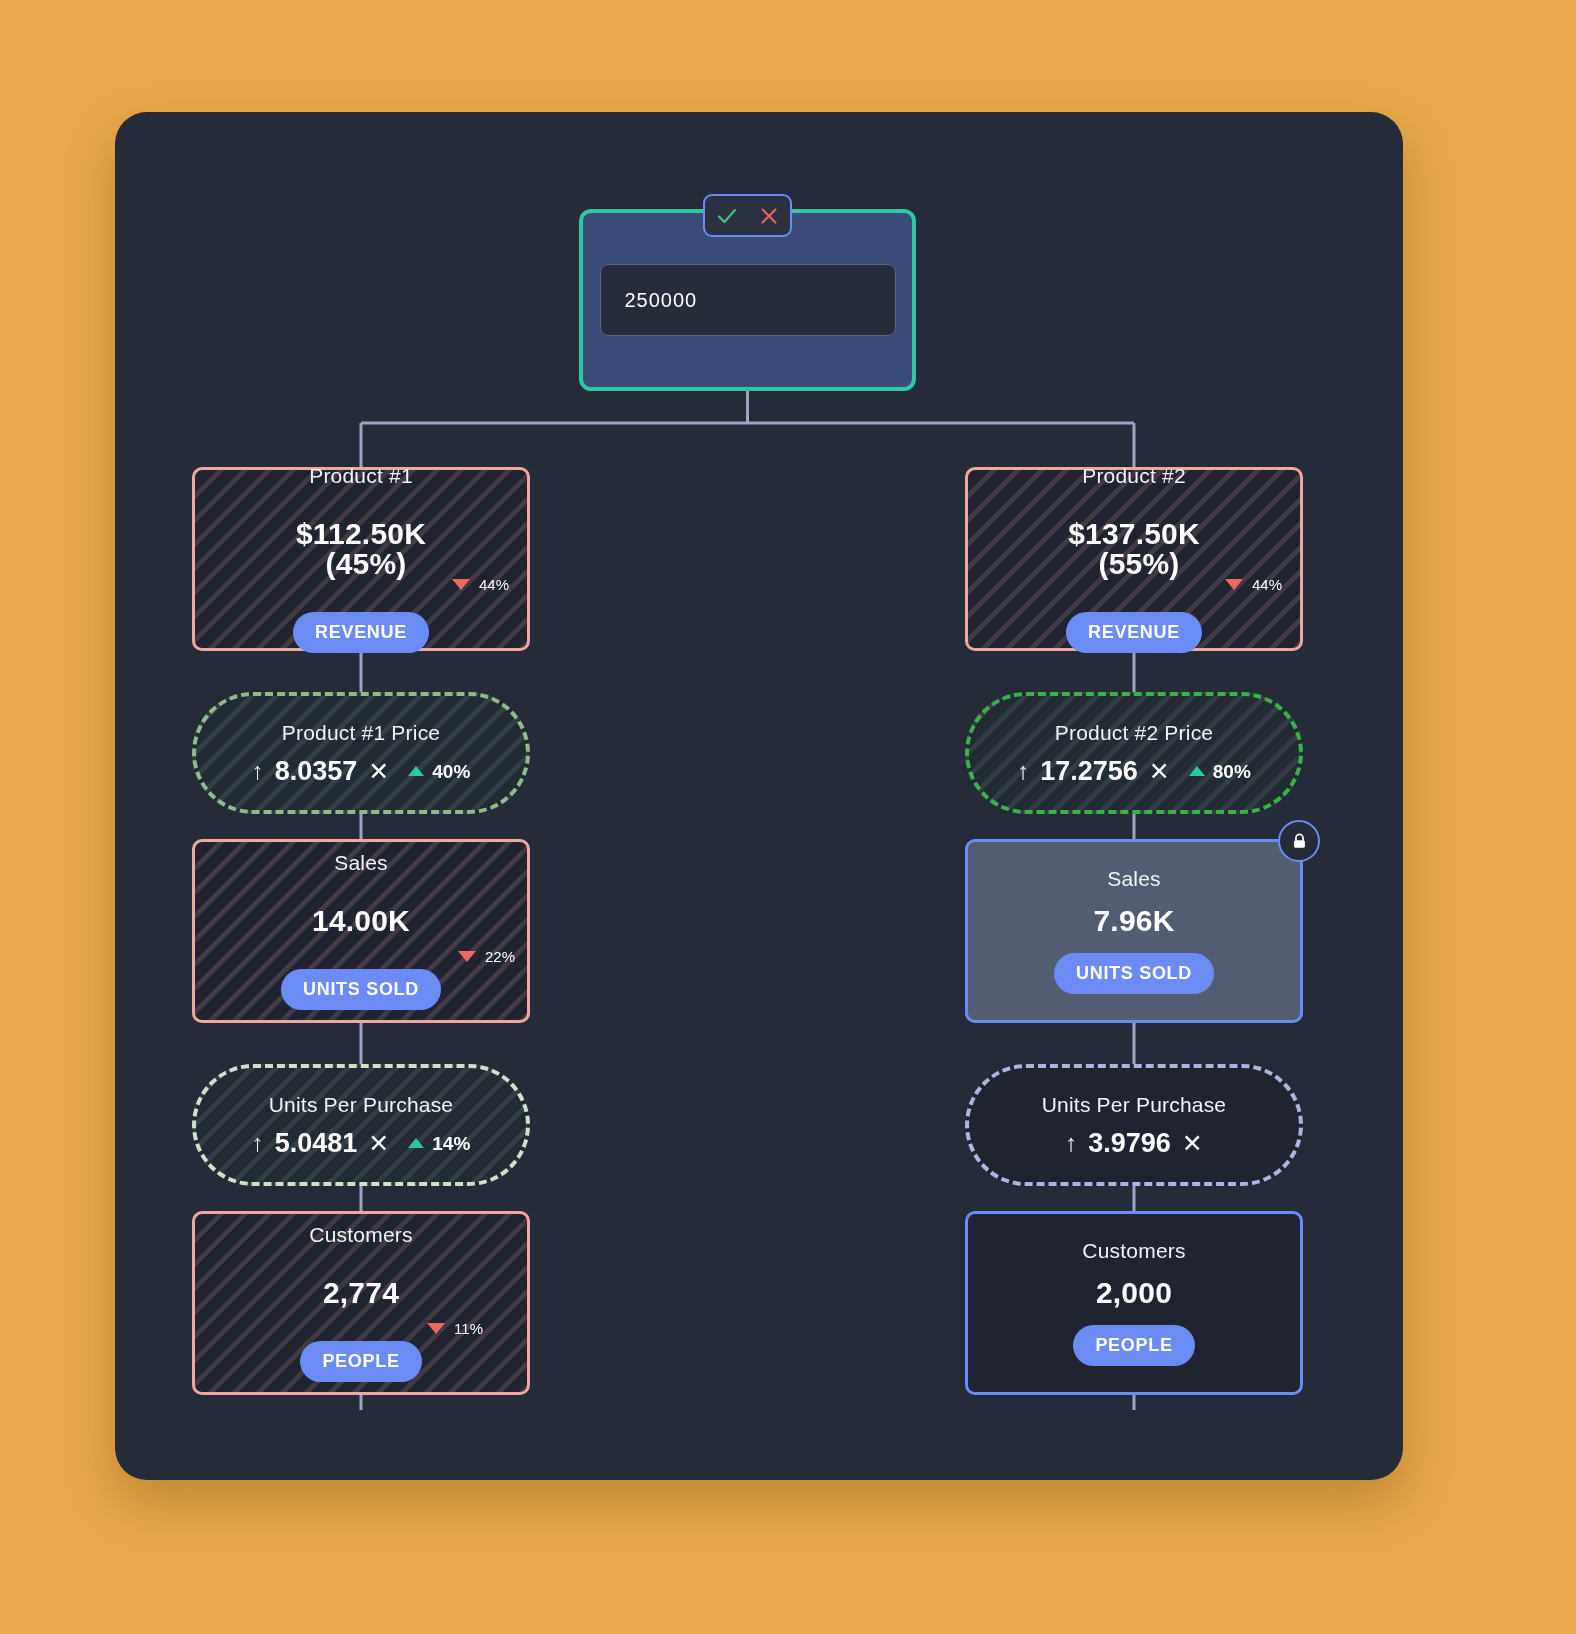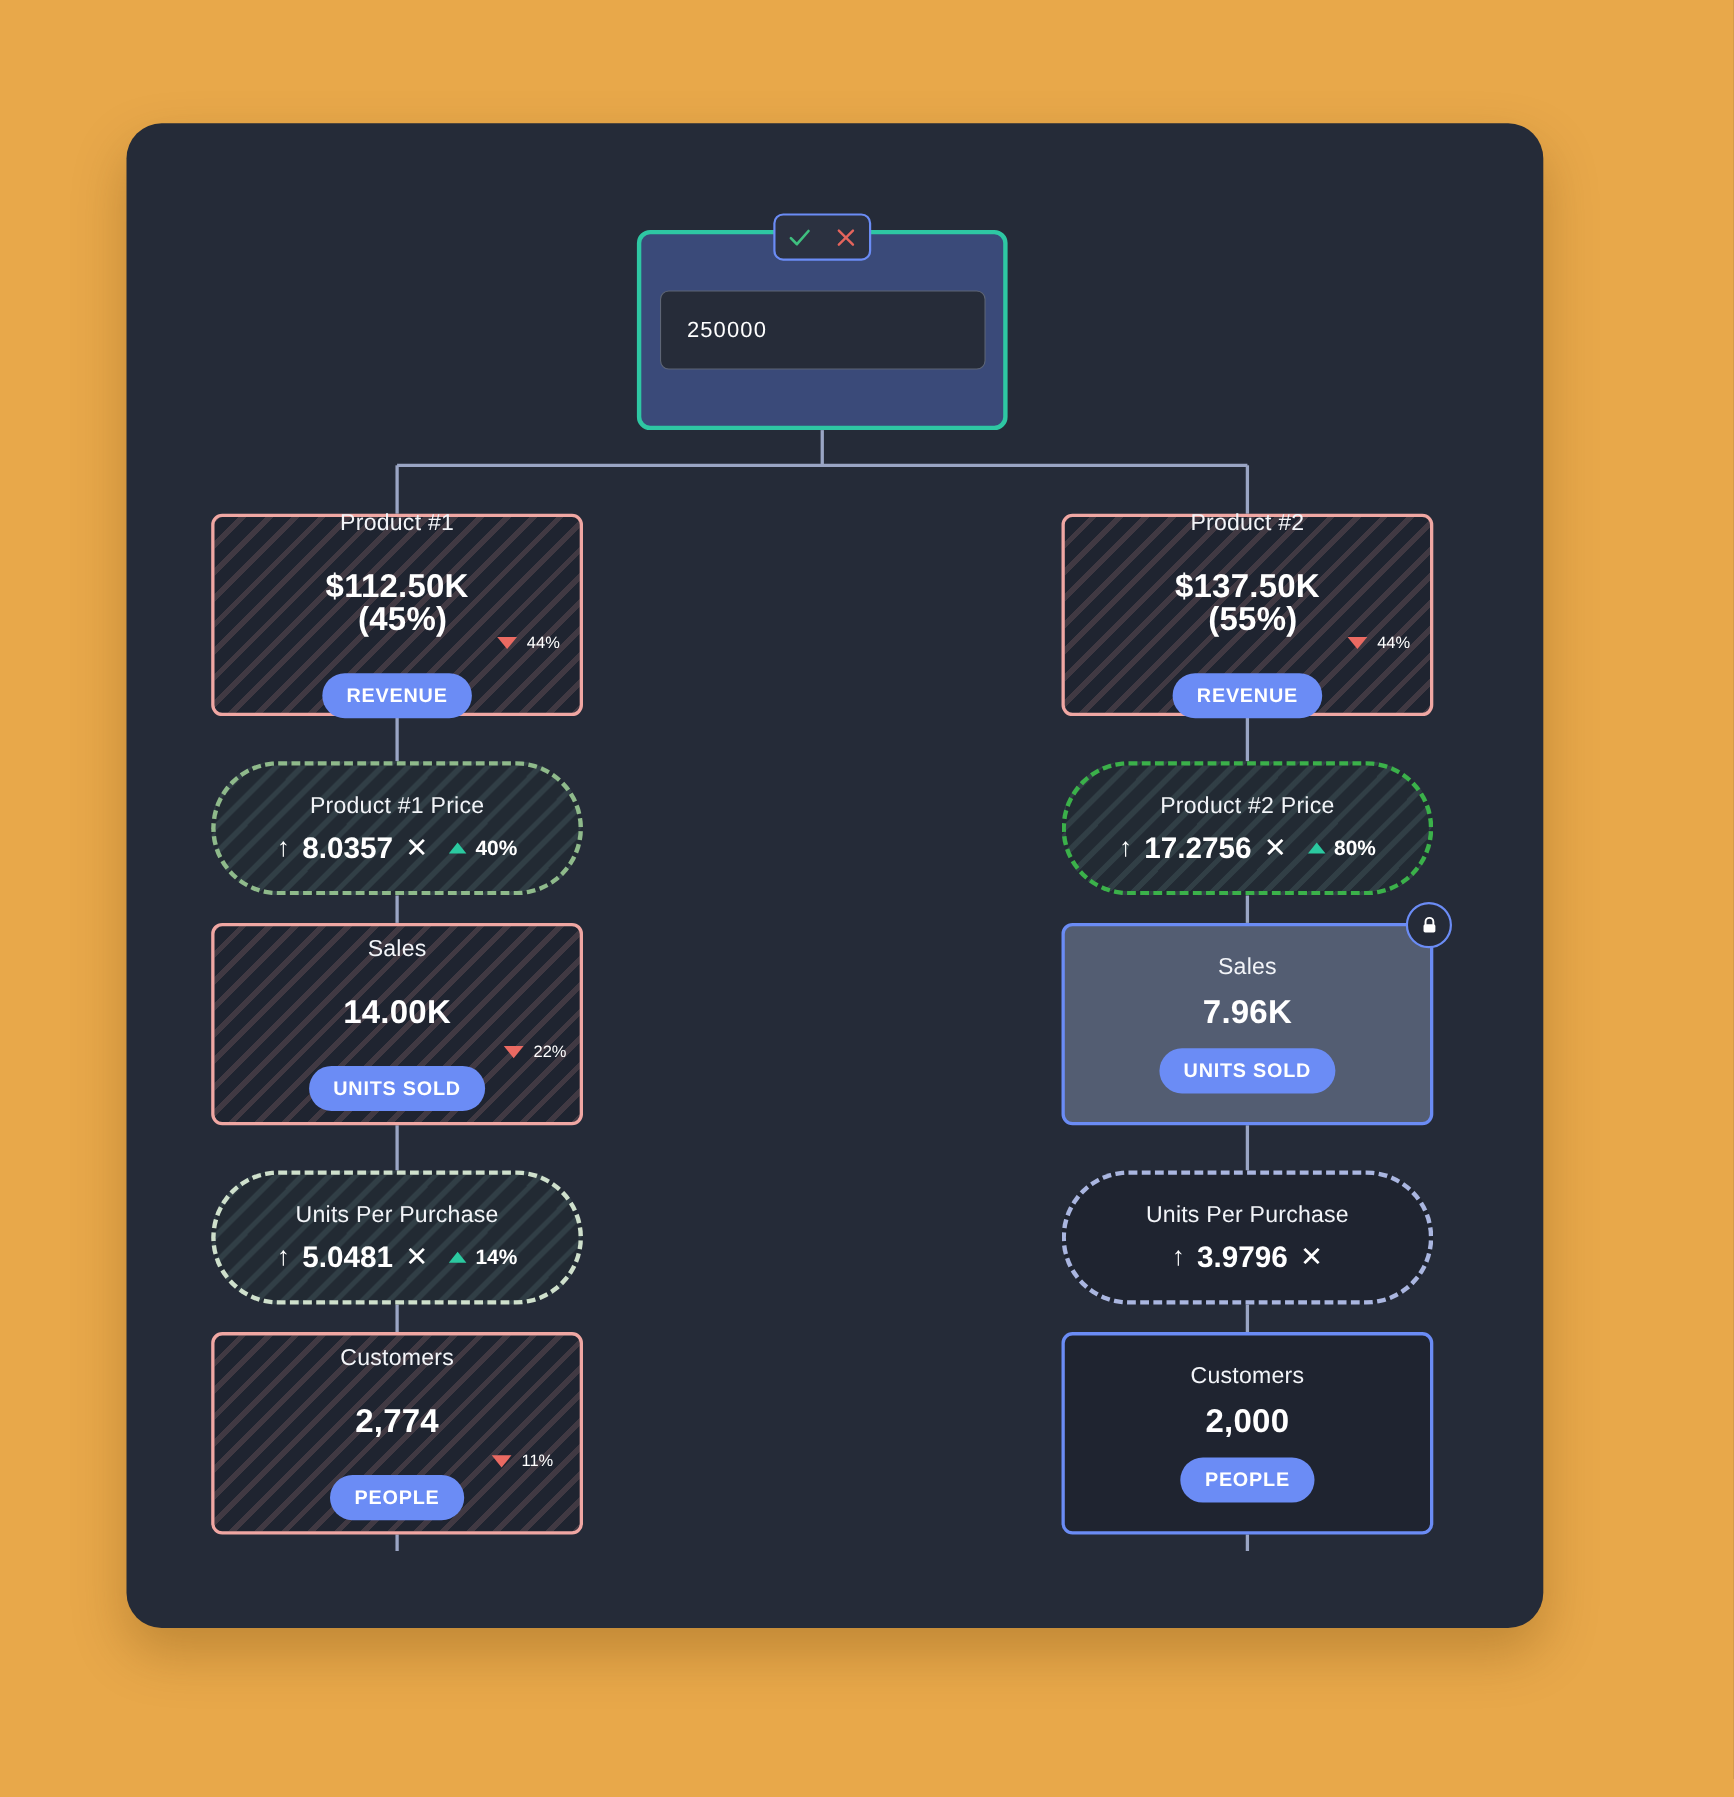--- a/index.html
+++ b/index.html
@@ -368,21 +368,21 @@
       </span>
     </div>
   </div>
 
   <div id="n-cust-1" class="node metric striped-red">
     <div class="title">Customers</div>
     <div class="valrow">
       <span class="value">2,774</span>
     </div>
     <div class="pill">PEOPLE</div>
-    <div class="delta" style="right:24px; bottom:56px;">
+    <div class="delta" style="right:44px; bottom:56px;">
       <span class="tri down"></span>
       <span>11%</span>
     </div>
   </div>
 
   <div id="n-p2" class="node metric striped-red">
     <div class="title">Product #2</div>
     <div class="valrow">
       <span class="value">$137.50K</span>
       <span class="value share" style="margin-left:10px">(55%)</span>

